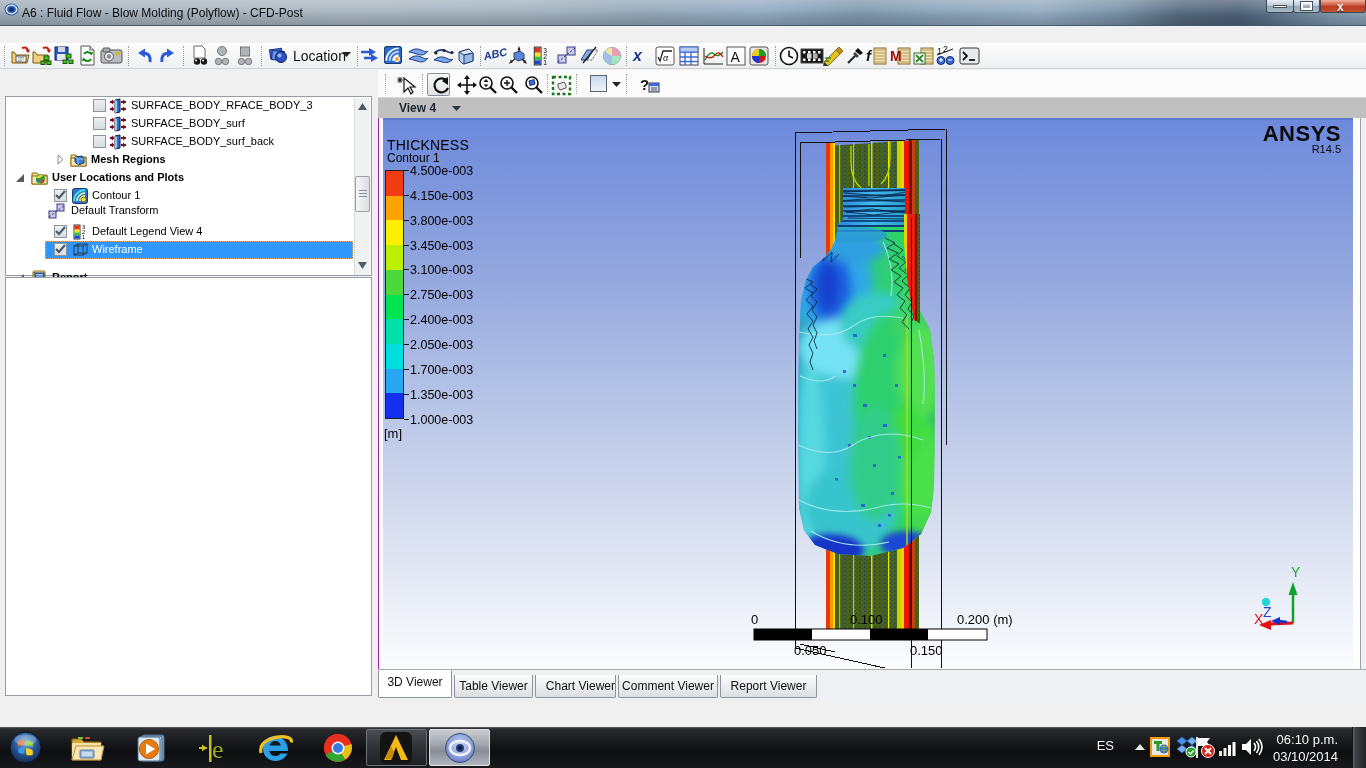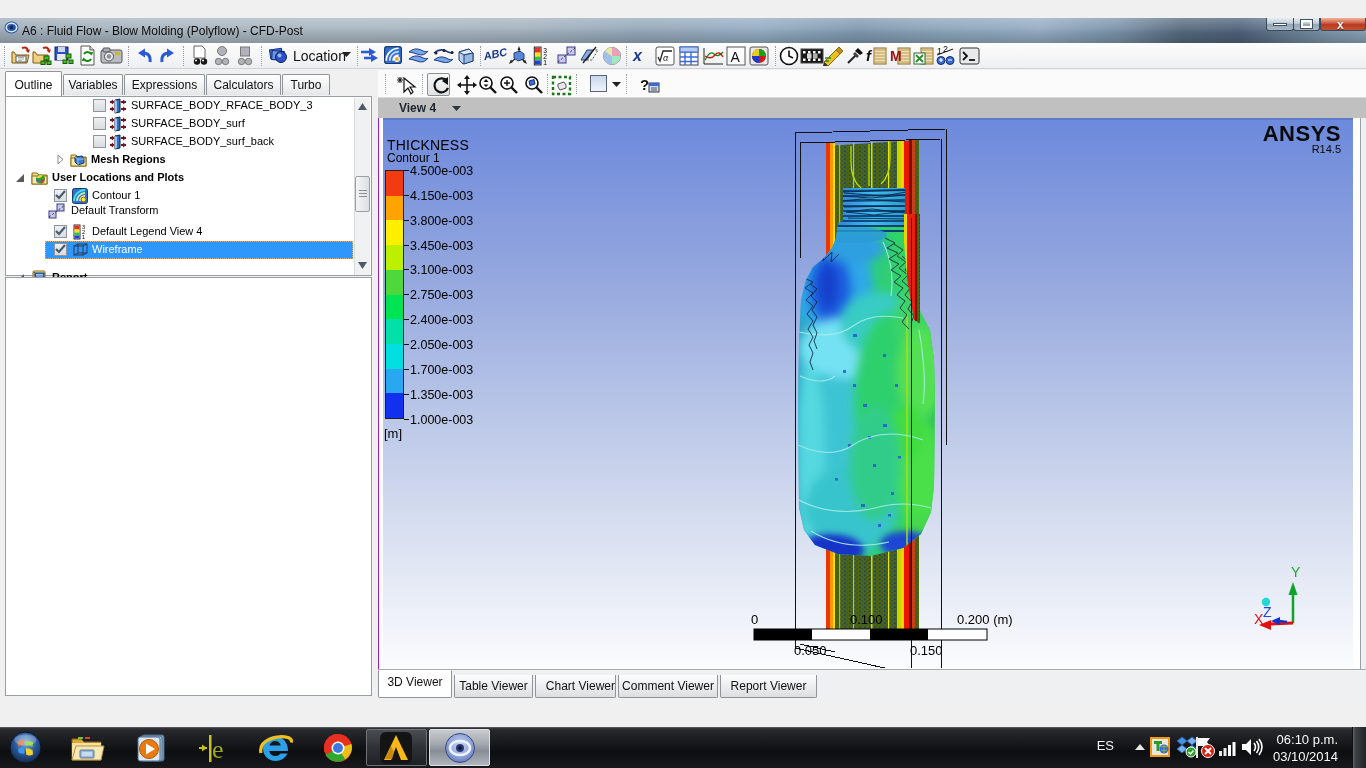--- a/index.html
+++ b/index.html
@@ -1,21 +1,21 @@
 <!DOCTYPE html>
 <html><head>
 <meta charset="utf-8">
 <style>
 * { margin:0; padding:0; box-sizing:border-box; }
 html,body { width:1366px; height:768px; overflow:hidden; font-family:"Liberation Sans", sans-serif; }
 #root { position:relative; width:1366px; height:768px; background:#f0f0f0; }
 .abs { position:absolute; }
 
 
-#titlebar { left:0; top:18px; width:1366px; height:26px;
+#titlebar { left:0; top:0; width:1366px; height:26px;
   background:linear-gradient(90deg,#9fadb9 0,#a8b5bf 160px,#a9b6c0 360px,#a3b2bf 520px,#94a7b8 640px,#93abc2 760px,#7f97ad 860px,#8aa3b9 940px,#94abc0 1040px,#7890a5 1120px,#55687c 1180px,#4d6077 1240px,#687e93 1290px,#7e95aa 1330px,#8aa1b5 1366px);
   border-bottom:1px solid #4a5a68;
 }
 #titlebar .shade { position:absolute; left:0; top:0; width:100%; height:100%;
   background:linear-gradient(180deg,rgba(255,255,255,0.25) 0,rgba(255,255,255,0.08) 40%,rgba(0,0,0,0.05) 60%,rgba(0,0,0,0.18) 100%); }
 #titletext { left:22px; top:6px; font-size:12px; color:#0c0c0c; }
 .wbtn { position:absolute; top:0; height:13px; border:1px solid #3c4a56; border-top:none; }
 #btn-min { right:72px; width:28px; border-radius:0 0 3px 3px; background:linear-gradient(180deg,#e8eef3 0,#bfcdd9 45%,#93a7b8 50%,#a7b9c8 100%); }
 #btn-max { right:46px; width:27px; border-radius:0 0 3px 3px; background:linear-gradient(180deg,#e8eef3 0,#bfcdd9 45%,#93a7b8 50%,#a7b9c8 100%); }
 #btn-close { right:0px; width:46px; border-radius:0 0 3px 3px; background:linear-gradient(180deg,#f0b49c 0,#d2624a 40%,#b83b22 55%,#c4512f 100%); }
@@ -329,27 +329,20 @@
         <circle cx="14" cy="15.5" r="4" fill="#3a6ad8" stroke="#14306a"></circle>
         <path d="M3,15 h4 M5,13 v4 M12,15 h4" stroke="#fff" stroke-width="1.2"></path>
       </svg>
     <svg class="abs" style="left:959px;top:4px" width="21" height="18" viewBox="0 0 21 18">
         <rect x="1" y="1" width="19" height="16" rx="2" fill="#e8eaec" stroke="#333"></rect>
         <path d="M4,5 L8,9 L4,13" stroke="#111" stroke-width="1.8" fill="none"></path>
         <path d="M10,13 h6" stroke="#111" stroke-width="1.8"></path>
       </svg>
   </div>
 
-  <div id="ltabs" class="abs">
-    <div class="ltab active" style="left:5px;width:57px;">Outline</div>
-    <div class="ltab" style="left:63px;width:60px;">Variables</div>
-    <div class="ltab" style="left:124px;width:81px;">Expressions</div>
-    <div class="ltab" style="left:206px;width:75px;">Calculators</div>
-    <div class="ltab" style="left:282px;width:48px;">Turbo</div>
-  </div>
 
   <div id="tree" class="abs">
 
     <div class="trow" style="top:0px">
       <div class="cb" style="left:87px"></div>
       <svg style="position:absolute;left:104px;top:1px" width="17" height="16" viewBox="0 0 17 16">
           <polygon points="5,2 10,1 10,14 5,15" fill="#2e6fd0" stroke="#123"></polygon>
           <polygon points="5,2 7,3 7,14 5,15" fill="#9fc4ee"></polygon>
           <path d="M0,4 L4,4 M0,11 L4,11 M11,4 L16,4 M11,11 L16,11" stroke="#7a1020" stroke-width="2"></path>
           <polygon points="0,4 3,1.5 3,6.5" fill="#7a1020"></polygon>

